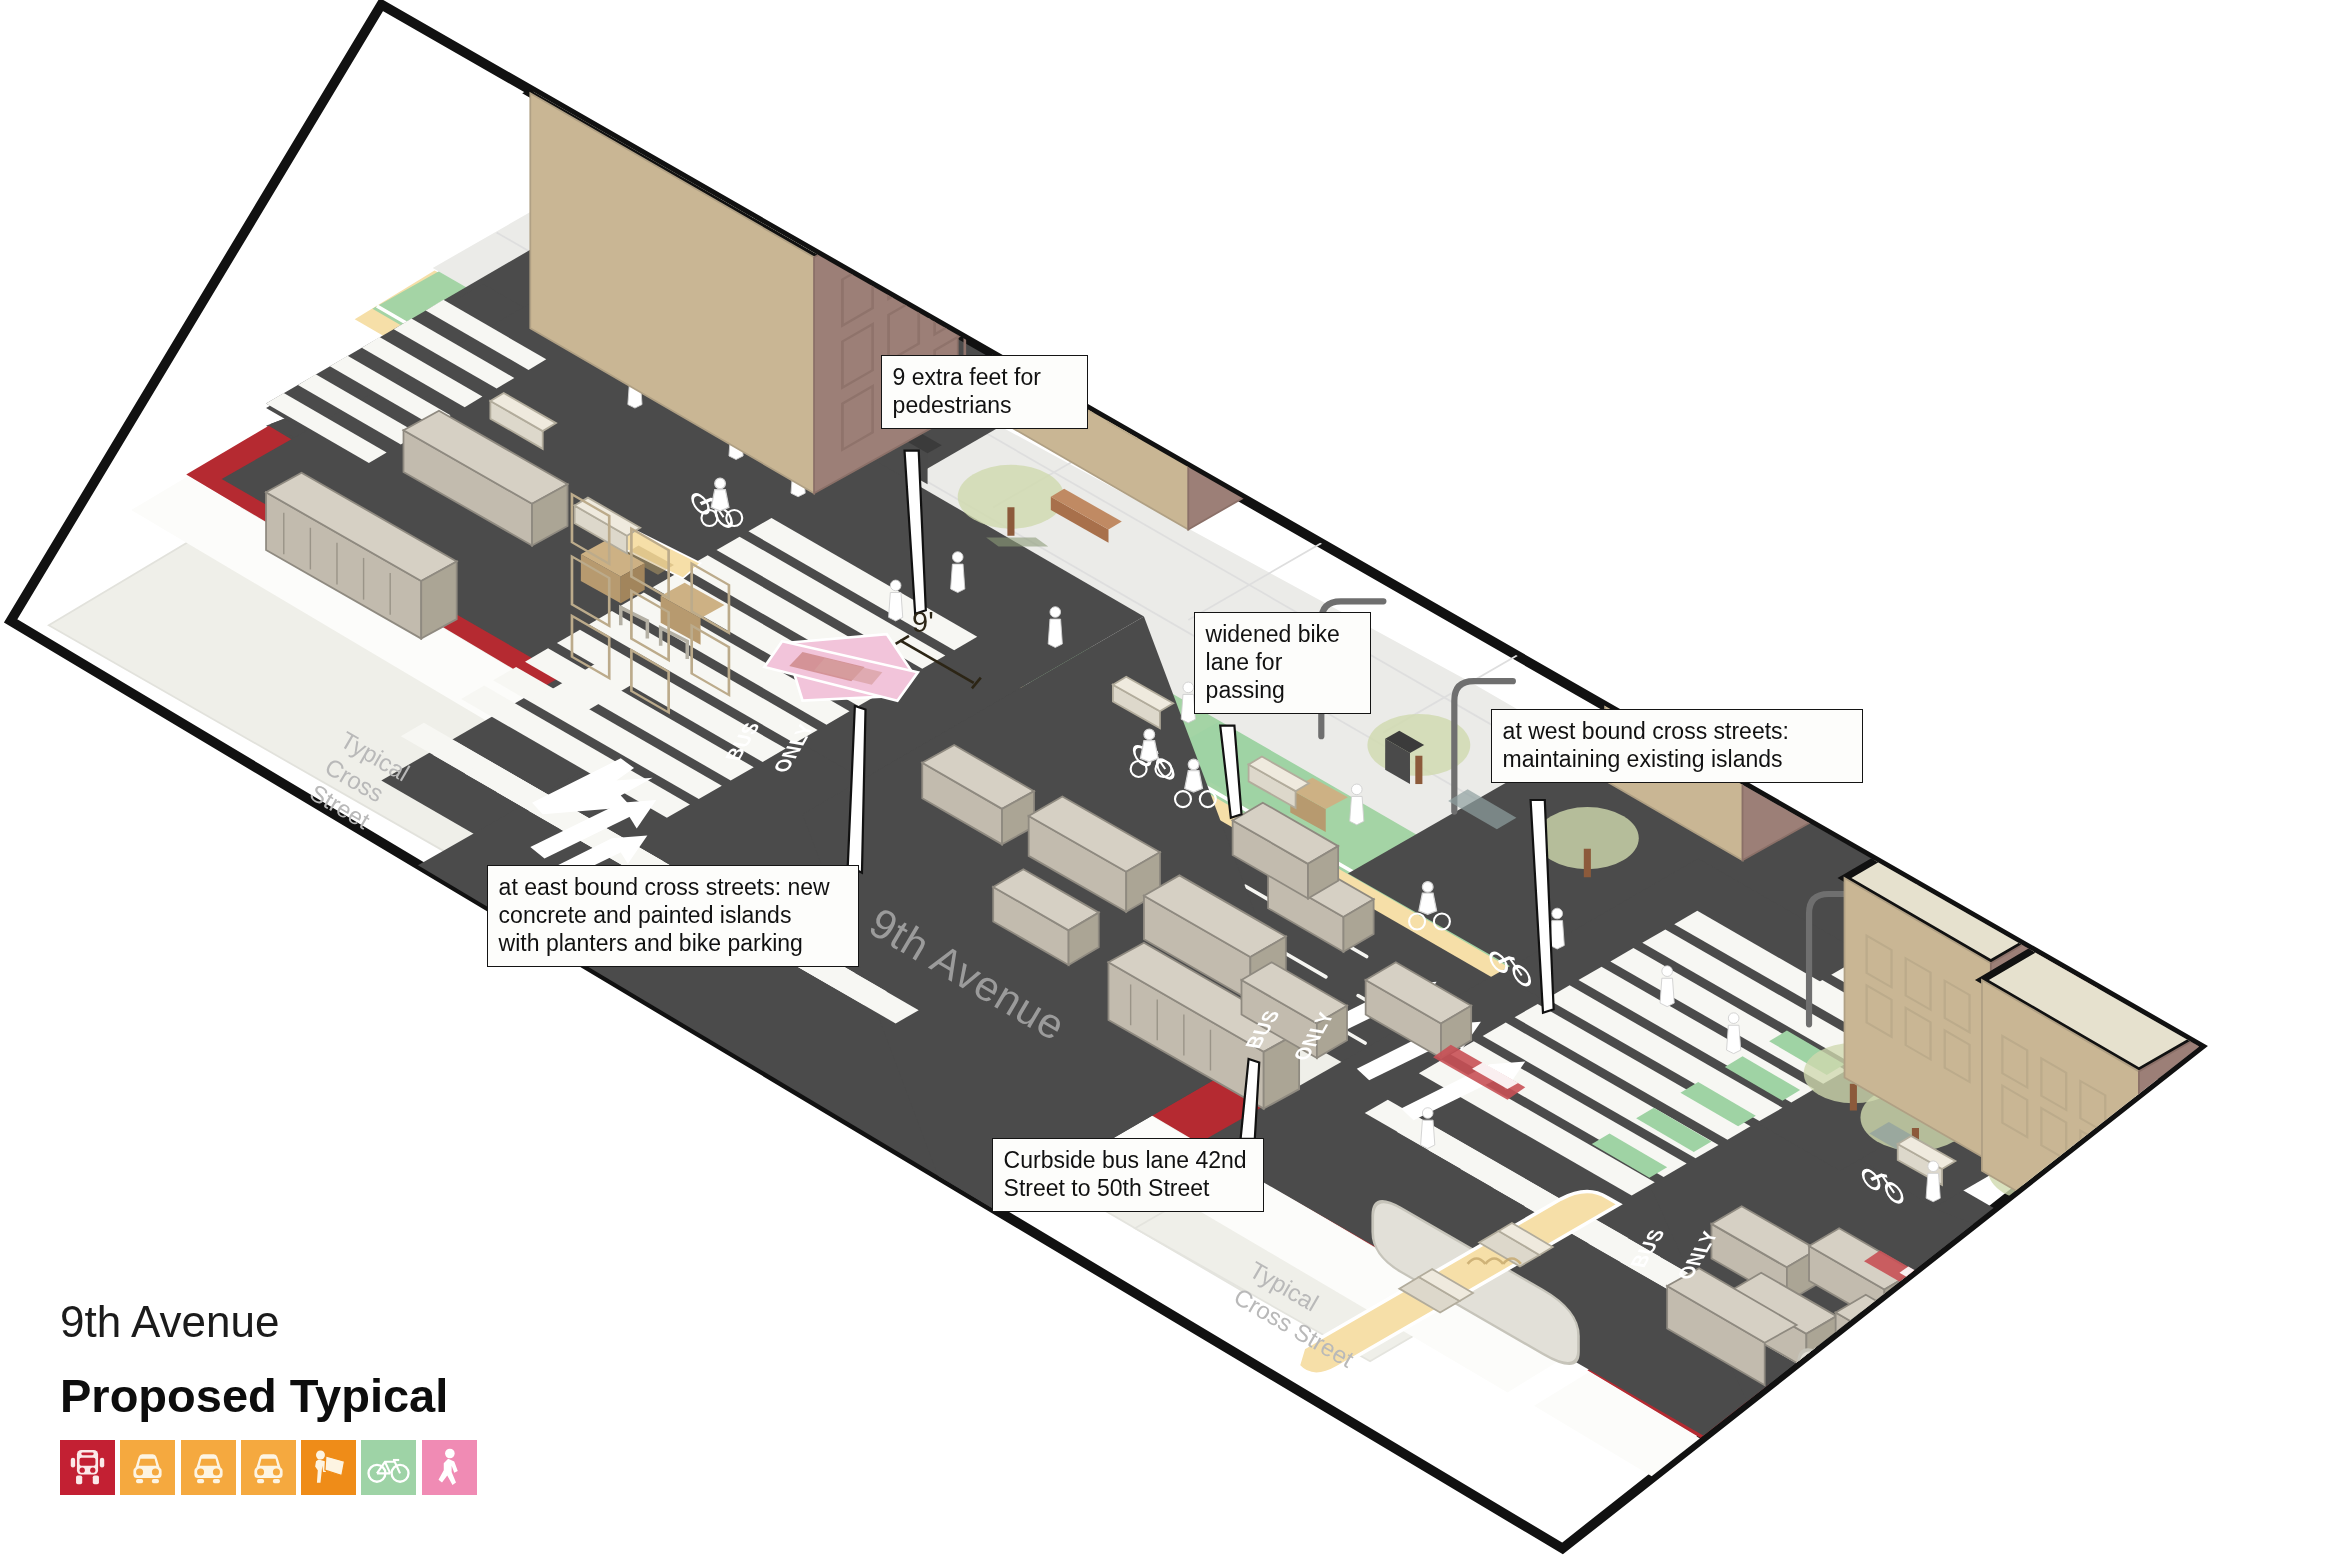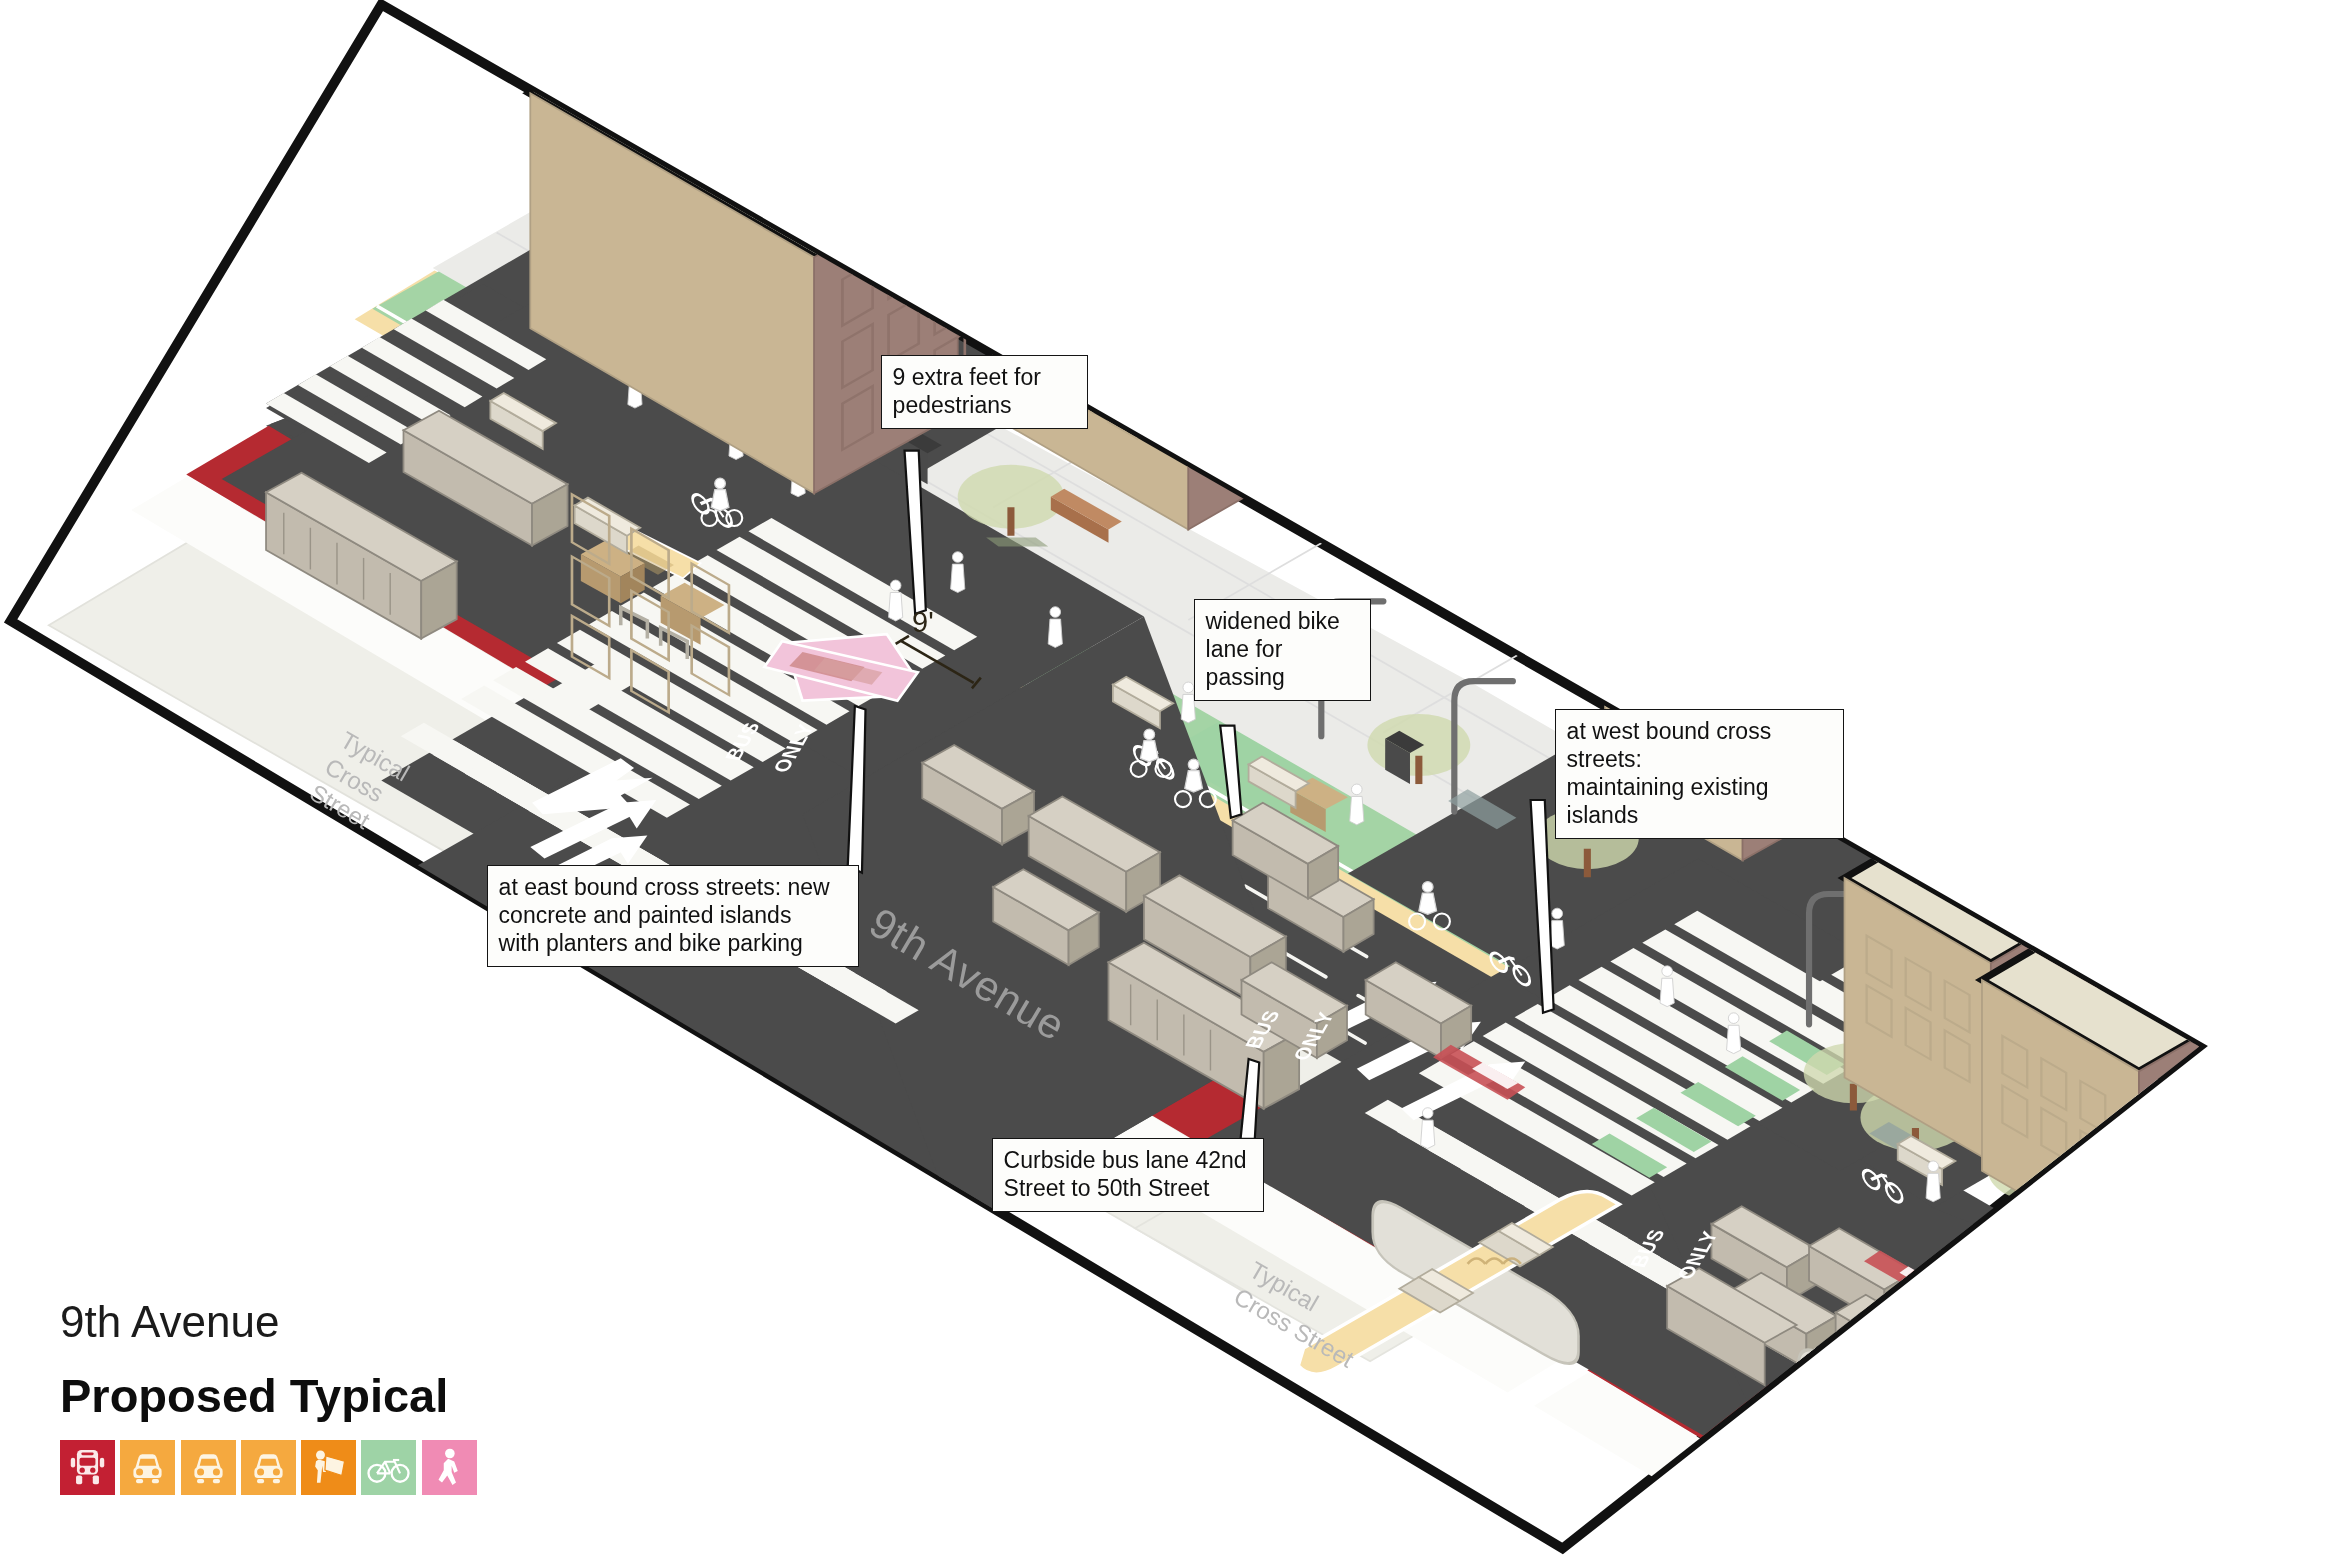--- a/index.html
+++ b/index.html
@@ -40,22 +40,22 @@
     font-family: "Liberation Sans", sans-serif;
     font-size: 23px;
     line-height: 1.22;
     color: #111111;
     box-sizing: border-box;
     white-space: pre-line;
     z-index: 40;
   }
 
   #callout-pedestrians { left: 881px; top: 355px; width: 207px; }
-  #callout-bikelane    { left: 1194px; top: 599px; width: 177px; }
-  #callout-westbound   { left: 1555px; top: 709px; width: 289px; }
+  #callout-bikelane    { left: 1194px; top: 612px; width: 177px; }
+  #callout-westbound   { left: 1491px; top: 709px; width: 372px; }
   #callout-eastbound   { left: 487px;  top: 865px; width: 372px; }
   #callout-buslane     { left: 992px; top: 1138px; width: 272px; }
 
   
   #titleblock {
     position: absolute;
     left: 60px;
     top: 1299px;
     z-index: 50;
   }

